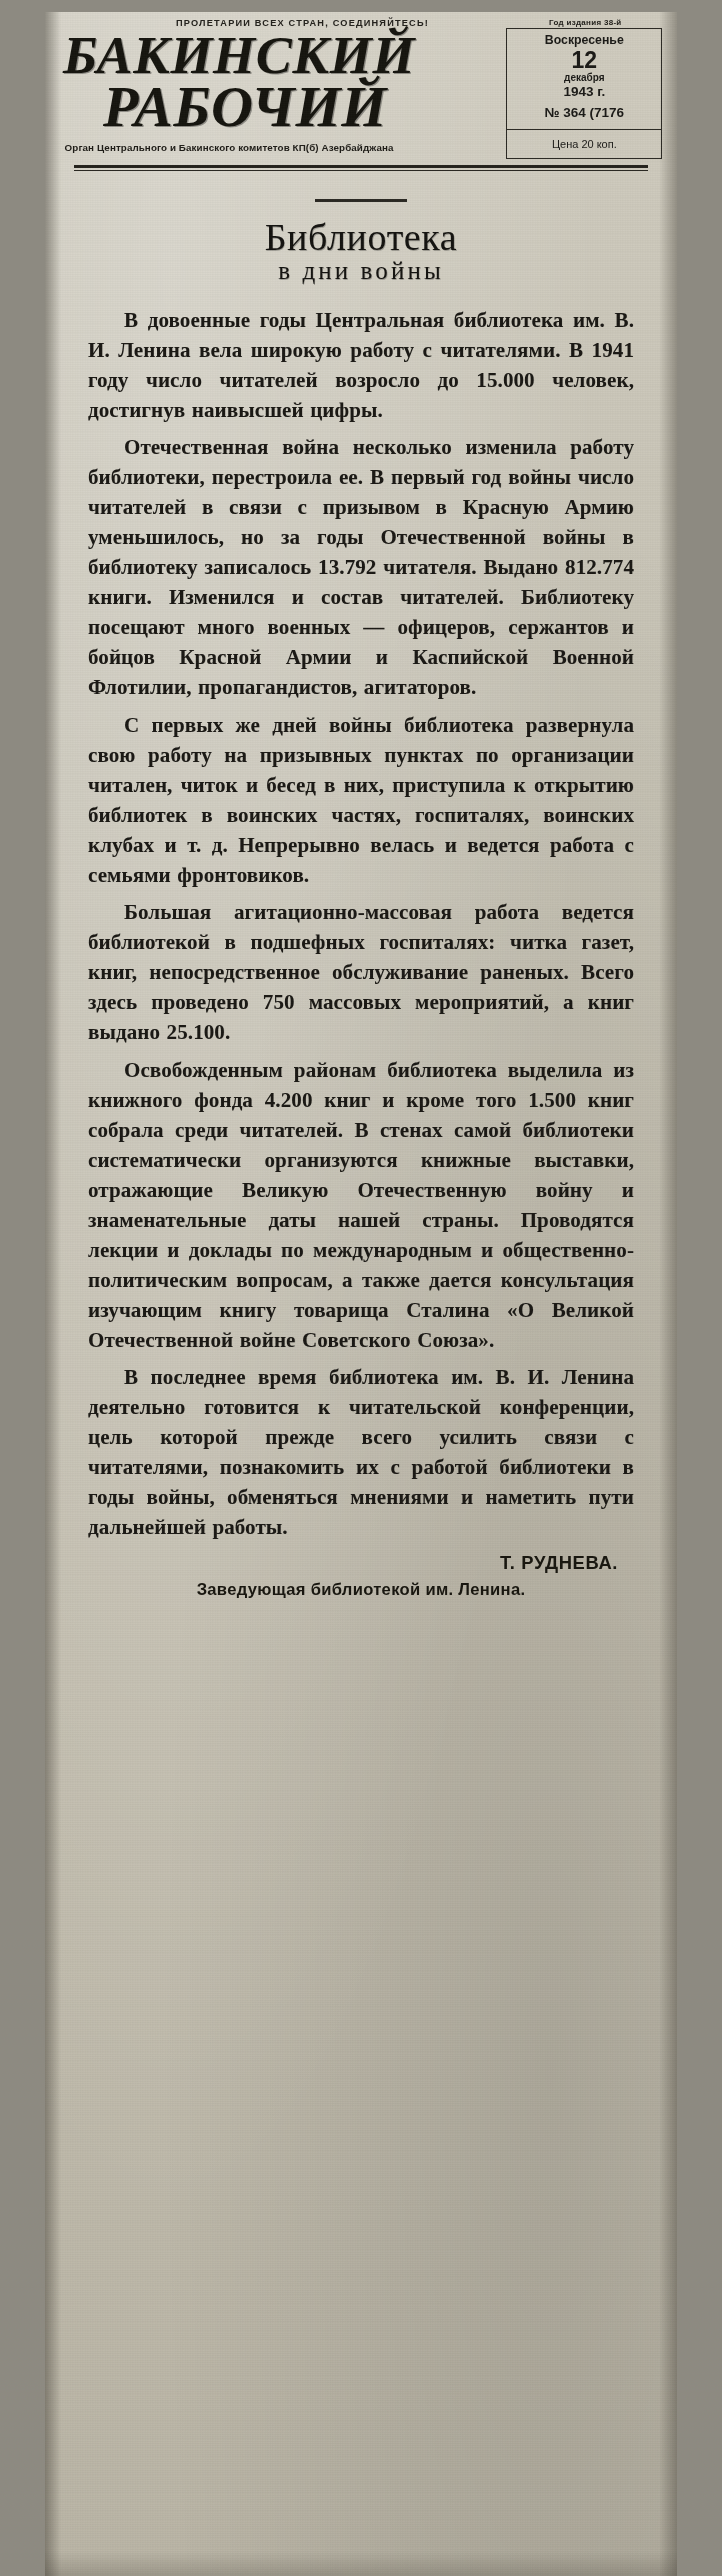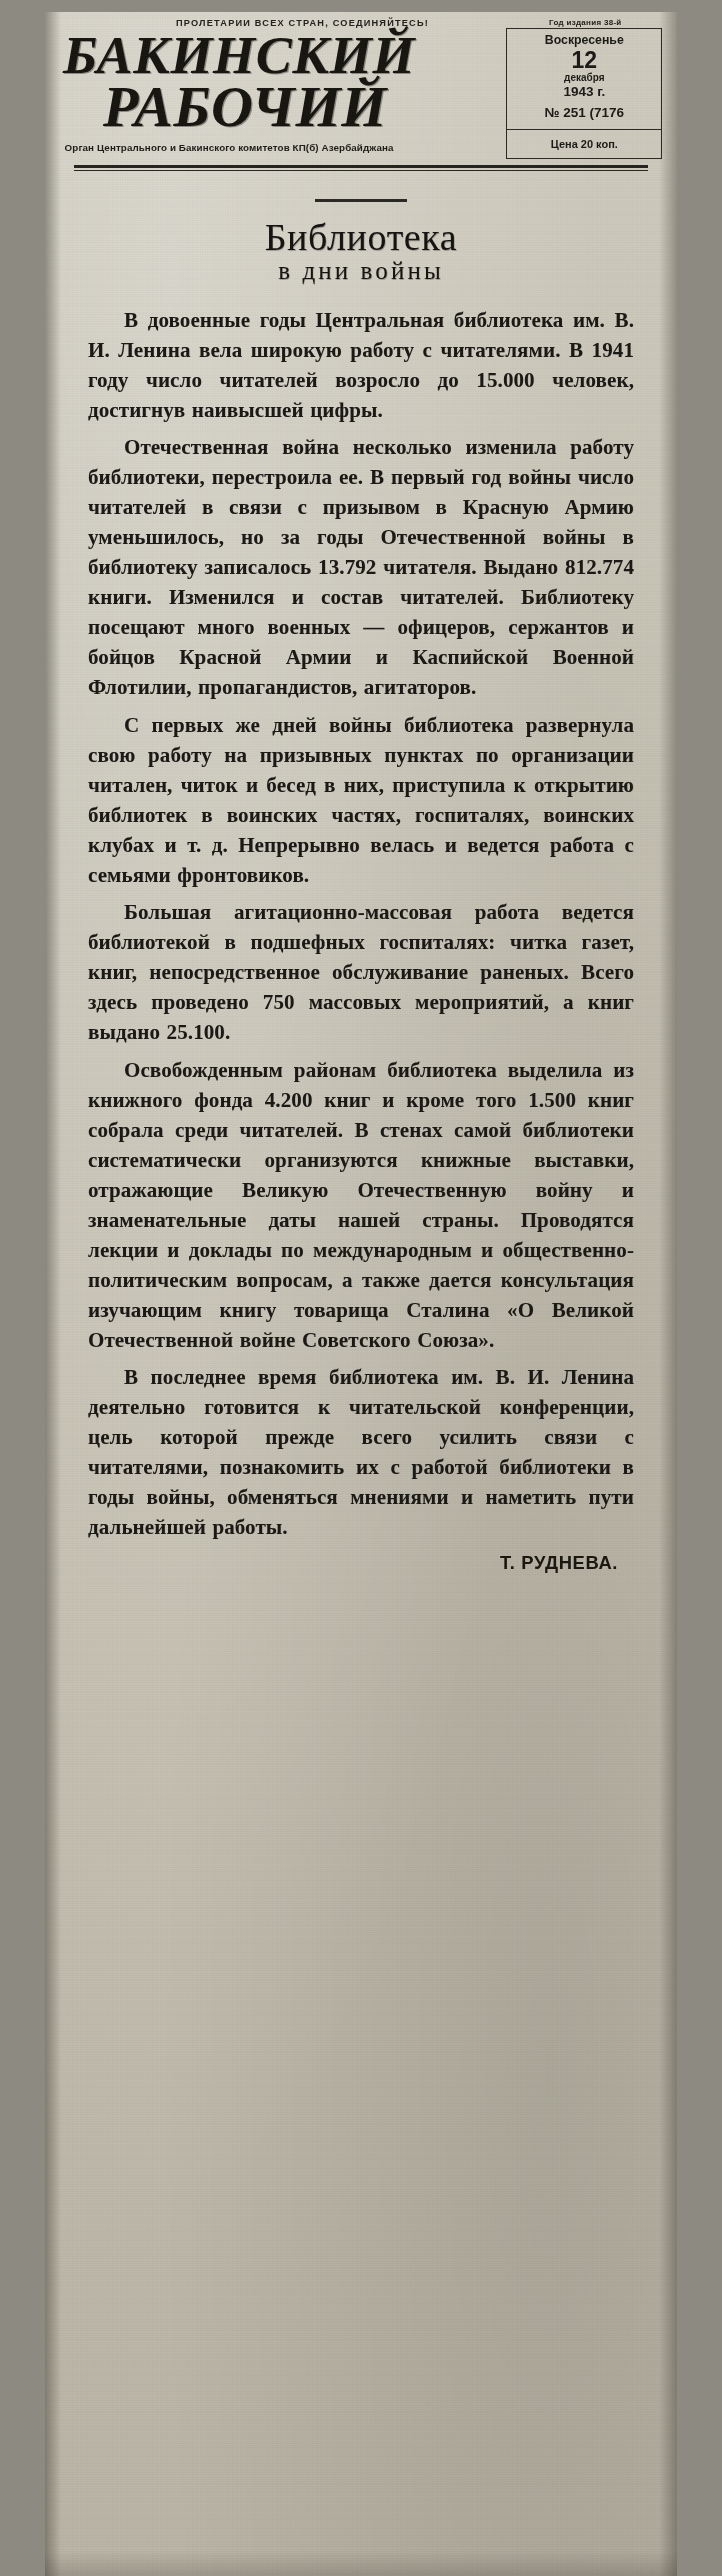--- a/index.html
+++ b/index.html
@@ -138,21 +138,21 @@
     font-weight: 700;
     line-height: 1.2;
   }
   .issue-no {
     font-size: 13.5px;
     font-weight: 700;
     padding: 4.9px 0;
   }
   .price {
     font-size: 11px;
-    font-weight: 700;
+    font-weight: 400;
     padding: 4.3px 0;
   }
   .rule-heavy {
     height: 3.1px;
     background: #24221c;
     margin: 6.1px 14.7px 0 14.7px;
   }
   .rule-thin {
     height: 1.2px;
     background: #2a2822;
@@ -258,21 +258,21 @@
         <div class="big-title line2">РАБОЧИЙ</div>
         <div class="organ-line">Орган Центрального и Бакинского комитетов КП(б) Азербайджана</div>
       </div>
 
       <div class="date-box">
         <div class="cell">
           <div class="date-weekday">Воскресенье</div>
           <div class="date-day">12</div>
           <div class="date-month">декабря</div>
           <div class="date-year">1943 г.</div>
-          <div class="issue-no">№ 251 (7176</div>
+          <div class="issue-no">№ 364 (7176</div>
         </div>
         <div class="cell">
           <div class="price">Цена 20 коп.</div>
         </div>
       </div>
 
     </div>
 
     <div class="rule-heavy"></div>
     <div class="rule-thin"></div>
@@ -289,20 +289,21 @@
     <div class="body">
       <p>В довоенные годы Центральная библиотека им. В. И. Ленина вела широкую работу с читателями. В 1941 году число читателей возросло до 15.000 человек, достигнув наивысшей цифры.</p>
       <p>Отечественная война несколько изменила работу библиотеки, перестроила ее. В первый год войны число читателей в связи с призывом в Красную Армию уменьшилось, но за годы Отечественной войны в библиотеку записалось 13.792 читателя. Выдано 812.774 книги. Изменился и состав читателей. Библиотеку посещают много военных — офицеров, сержантов и бойцов Красной Армии и Каспийской Военной Флотилии, пропагандистов, агитаторов.</p>
       <p>С первых же дней войны библиотека развернула свою работу на призывных пунктах по организации читален, читок и бесед в них, приступила к открытию библиотек в воинских частях, госпиталях, воинских клубах и т. д. Непрерывно велась и ведется работа с семьями фронтовиков.</p>
       <p>Большая агитационно-массовая работа ведется библиотекой в подшефных госпиталях: читка газет, книг, непосредственное обслуживание раненых. Всего здесь проведено 750 массовых мероприятий, а книг выдано 25.100.</p>
       <p>Освобожденным районам библиотека выделила из книжного фонда 4.200 книг и кроме того 1.500 книг собрала среди читателей. В стенах самой библиотеки систематически организуются книжные выставки, отражающие Великую Отечественную войну и знаменательные даты нашей страны. Проводятся лекции и доклады по международным и общественно-политическим вопросам, а также дается консультация изучающим книгу товарища Сталина «О Великой Отечественной войне Советского Союза».</p>
       <p>В последнее время библиотека им. В. И. Ленина деятельно готовится к читательской конференции, цель которой прежде всего усилить связи с читателями, познакомить их с работой библиотеки в годы войны, обменяться мнениями и наметить пути дальнейшей работы.</p>
     </div>
 
     <div class="signature">Т. РУДНЕВА.</div>
+    <div class="subsignature">Заведующая библиотекой им. Ленина.</div>
   </div>
 
   <div class="grain"></div>
   <div class="edge-shade-left"></div>
   <div class="edge-shade-right"></div>
   <div class="edge-shade-bottom"></div>
 </div>
 
 
 </body></html>

